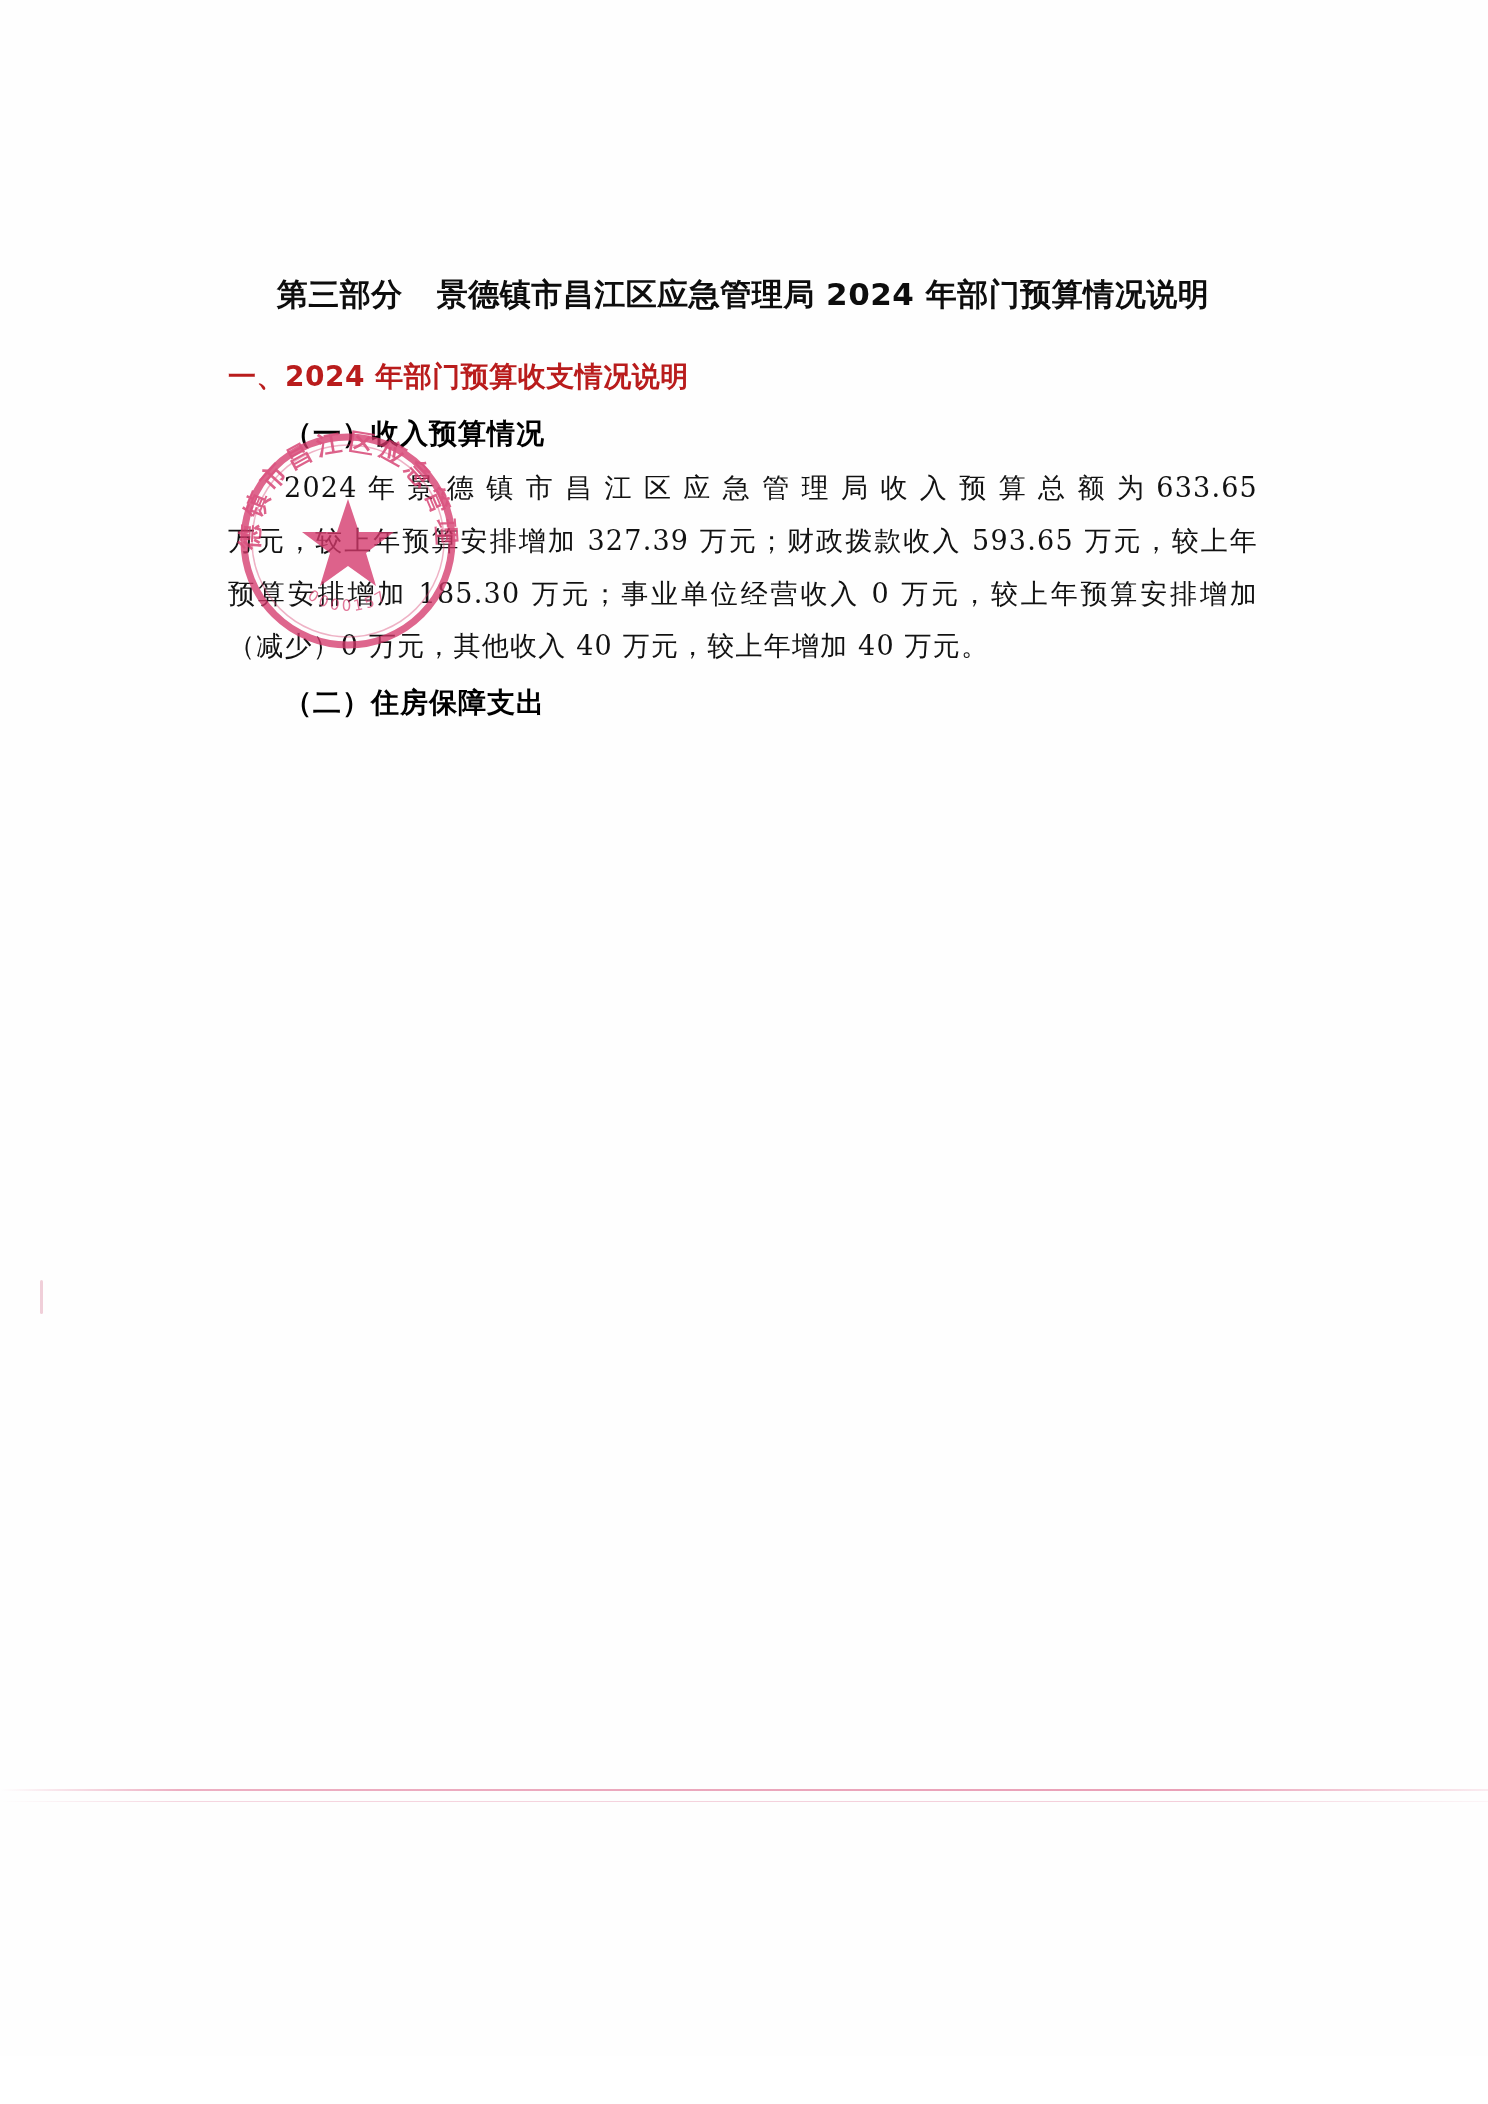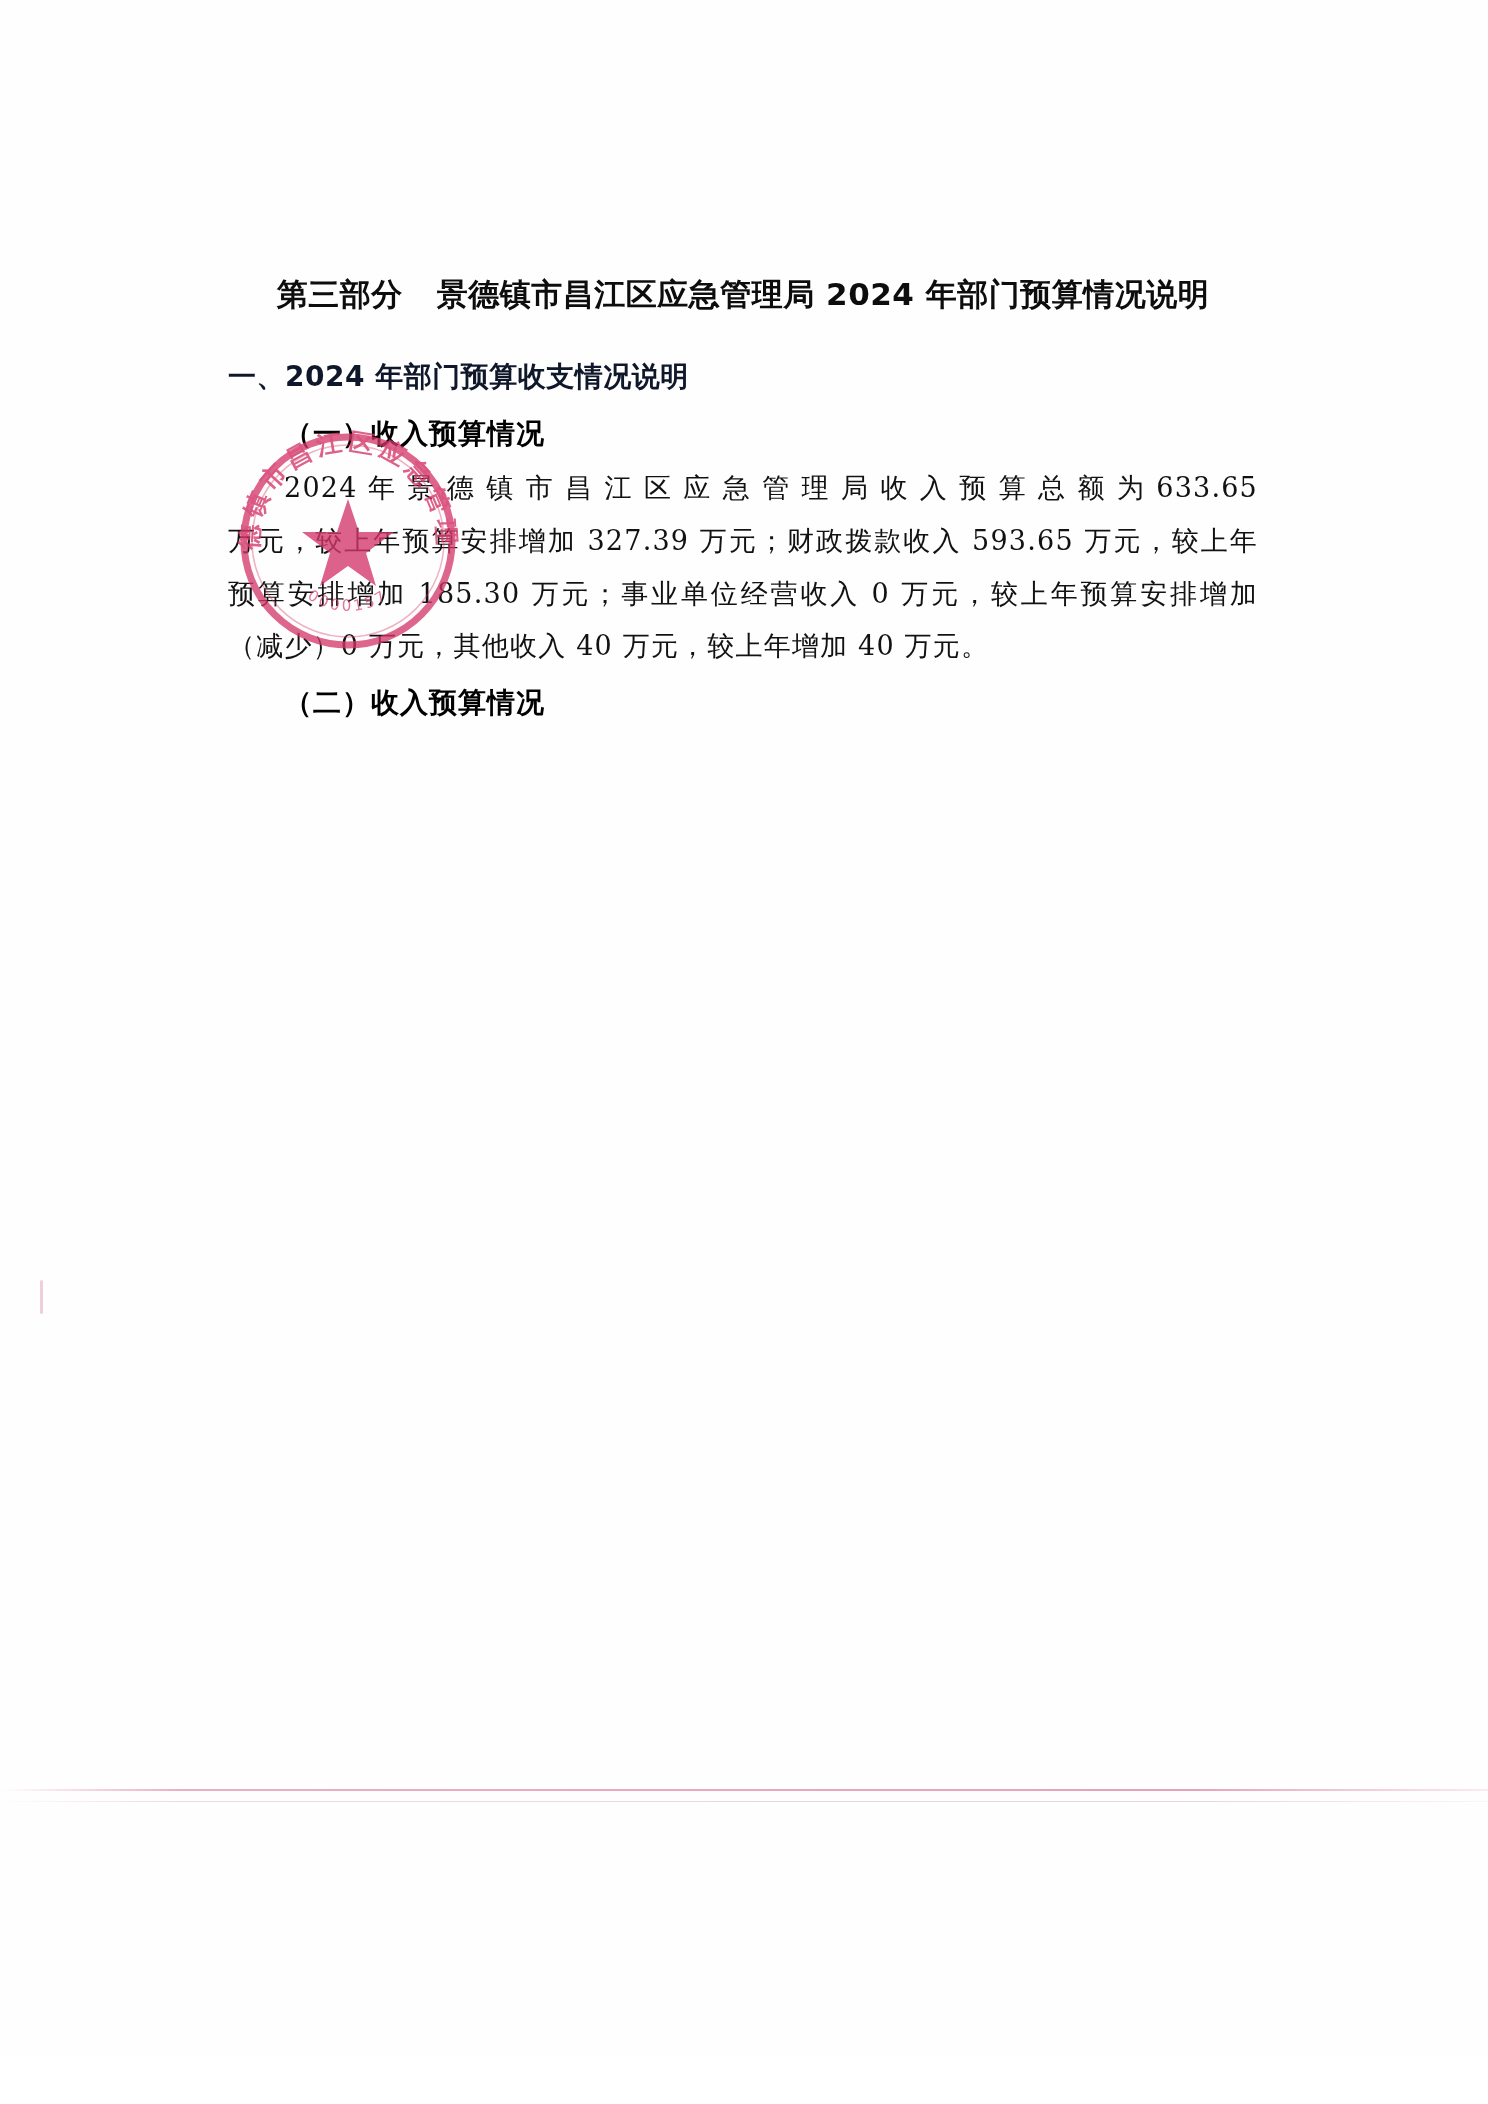--- a/index.html
+++ b/index.html
@@ -45,21 +45,21 @@
     display: inline-block;
     width: 34px;
   }
 
   .h1 {
     font-family: "DejaVu Sans", "Liberation Sans", sans-serif;
     font-weight: bold;
     font-size: 28px;
     line-height: 1.8;
     margin: 0 0 6px 0;
-    color: #0f172a;
+    color: #b91c1c;
     letter-spacing: 0.5px;
   }
 
   .h2 {
     font-family: "DejaVu Serif", "Liberation Serif", serif;
     font-weight: bold;
     font-size: 28px;
     line-height: 1.85;
     margin: 0 0 2px 0;
     text-indent: 56px;
@@ -119,21 +119,21 @@
     <h1 class="doc-title">
       <span>第三部分</span><span class="gap"></span><span>景德镇市昌江区应急管理局 2024 年部门预算情况说明</span>
     </h1>
 
     <h2 class="h1">一、2024 年部门预算收支情况说明</h2>
 
     <h3 class="h2">（一）收入预算情况</h3>
 
     <p class="body">2024 年 景 德 镇 市 昌 江 区 应 急 管 理 局 收 入 预 算 总 额 为 633.65 万元，较上年预算安排增加 327.39 万元；财政拨款收入 593.65 万元，较上年预算安排增加 185.30 万元；事业单位经营收入 0 万元，较上年预算安排增加（减少）0 万元，其他收入 40 万元，较上年增加 40 万元。</p>
 
-    <h3 class="h2">（二）收入预算情况</h3>
+    <h3 class="h2">（二）住房保障支出</h3>
 
 
 
 
   </div>
 
   <svg class="seal" viewBox="0 0 232 232">
     <defs>
       <path id="arcTop" d="M 26,116 A 90,90 0 0 1 206,116"></path>
       <path id="arcBottom" d="M 46,116 A 70,70 0 0 0 186,116"></path>

